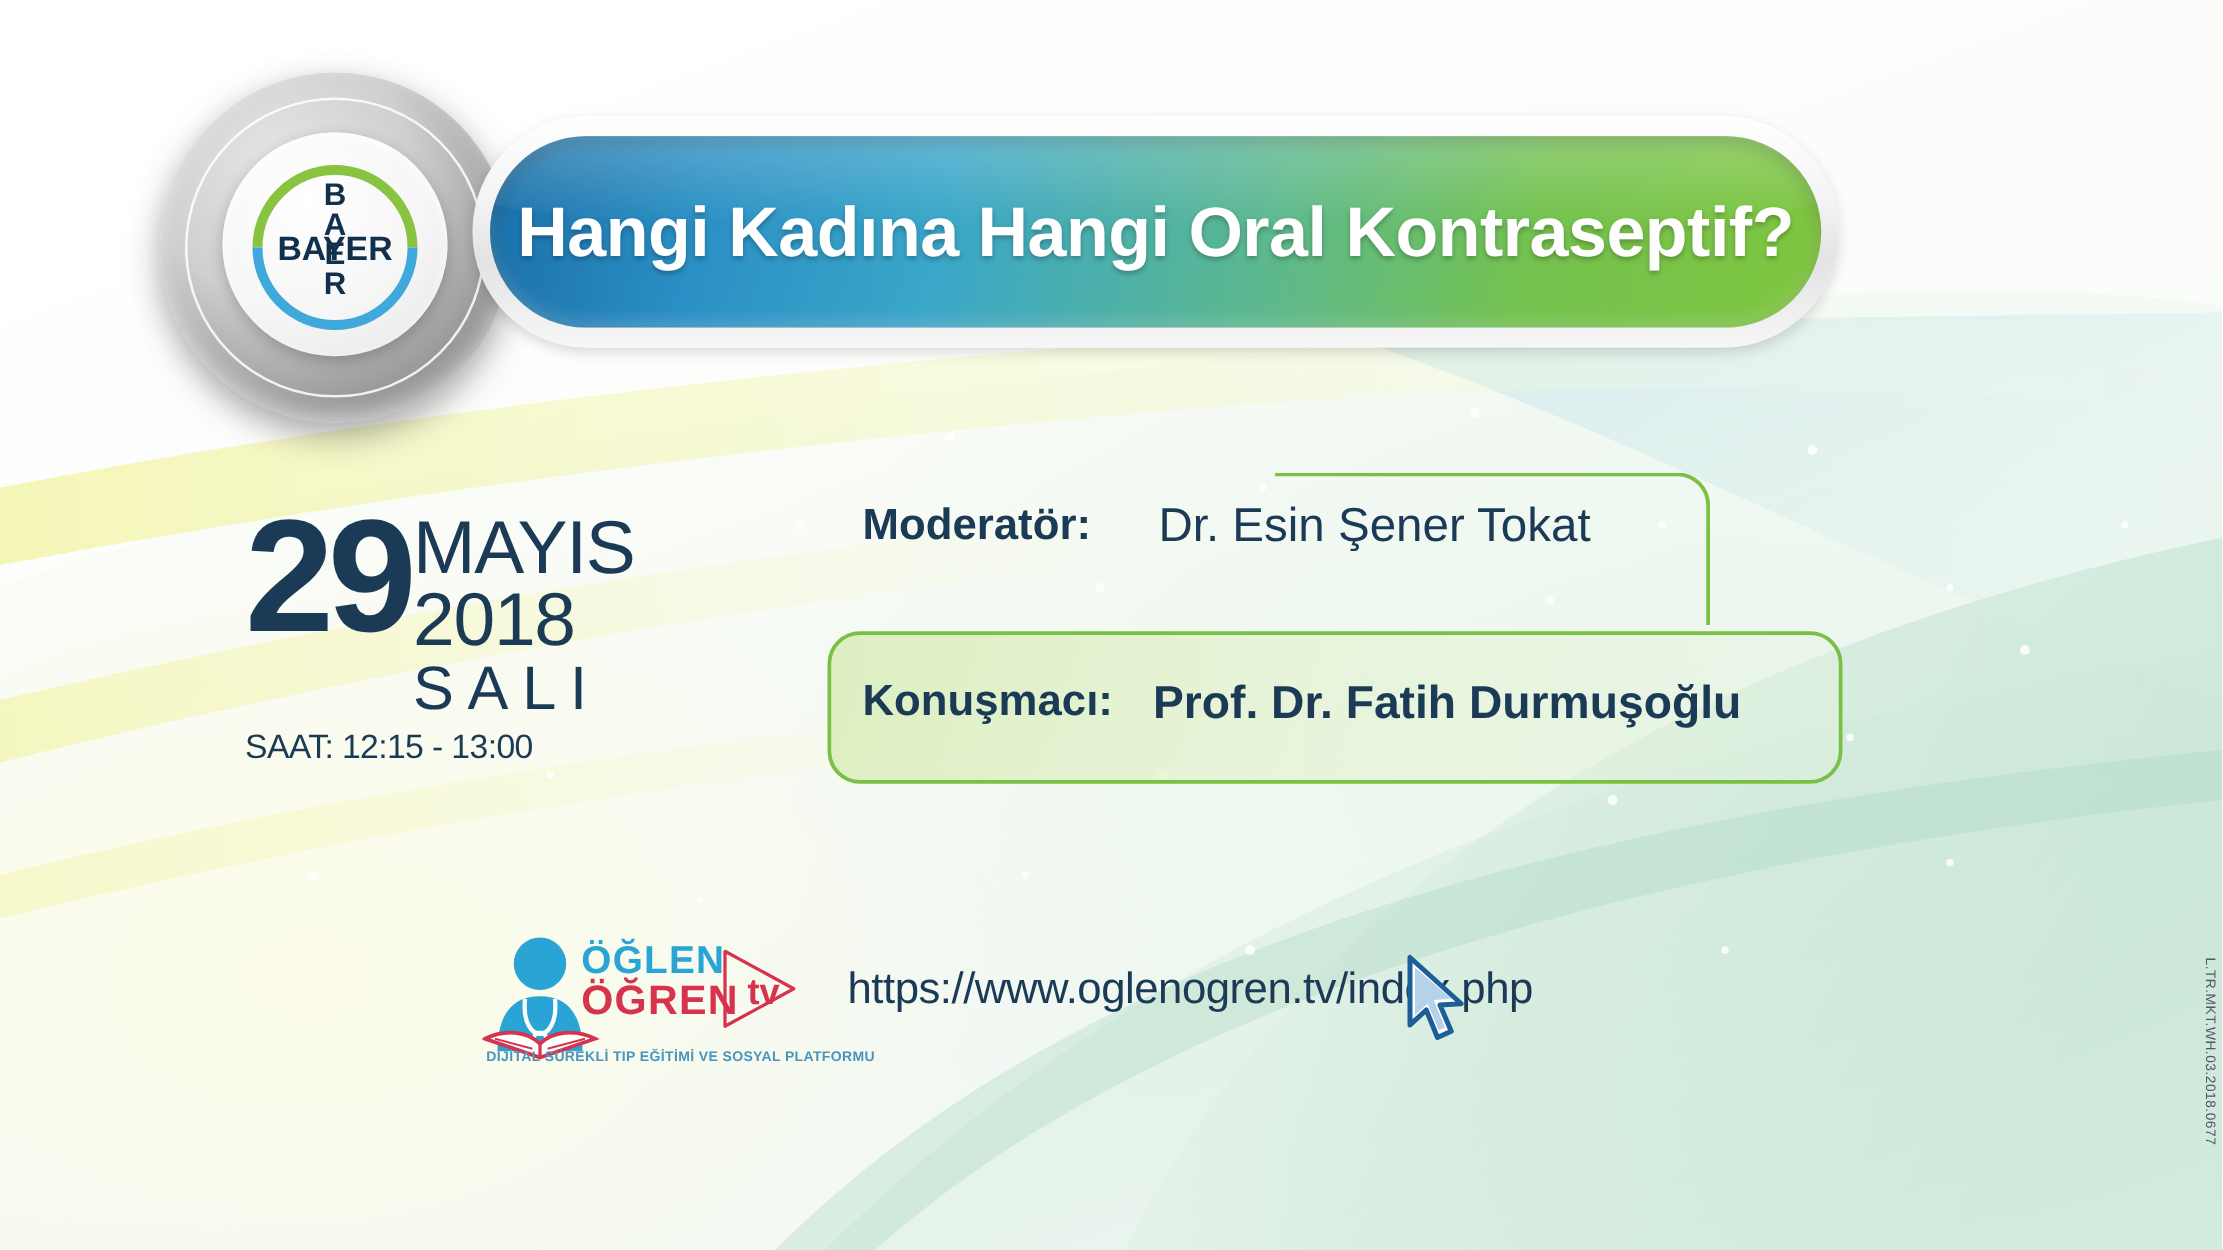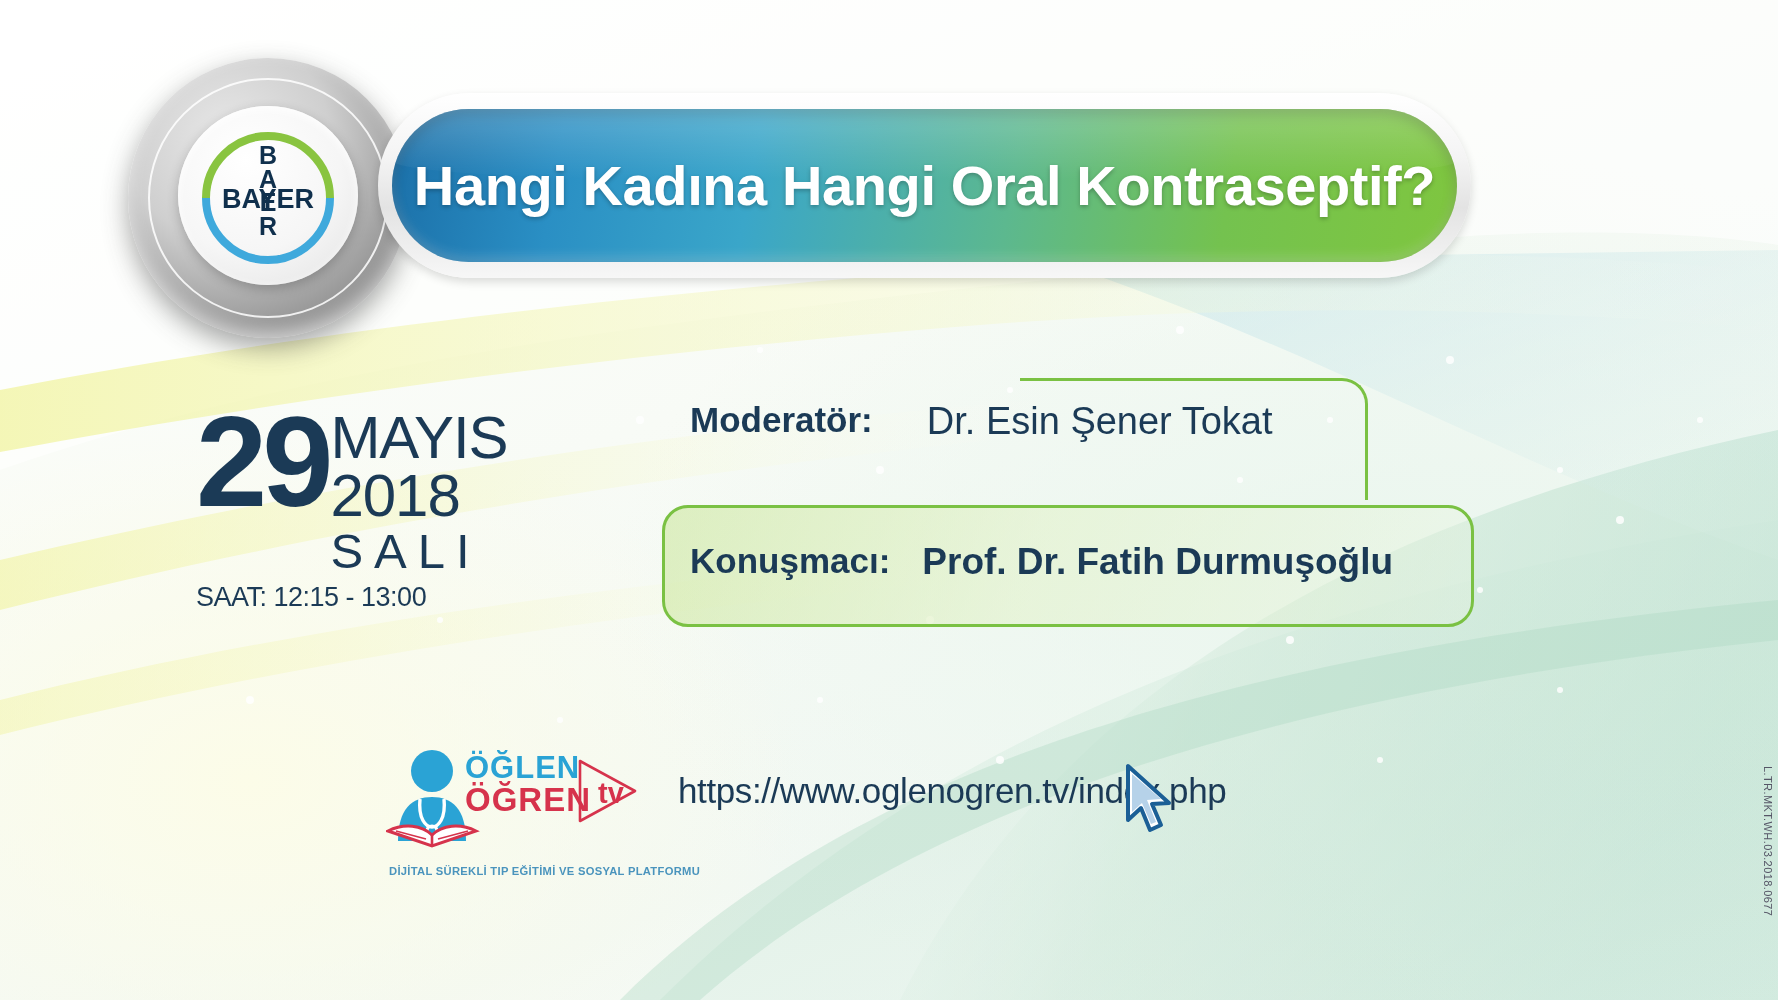--- a/index.html
+++ b/index.html
@@ -113,21 +113,21 @@
   #moderator-row .person-name { margin-left:54px; font-weight:normal; font-size:38px; }
   #konusmaci-row .person-name { margin-left:32px; }
 
   
   #oo-logo { position:absolute; left:386px; top:745px; width:270px; height:115px; }
   #oo-words { position:absolute; left:465px; top:752px; }
   .oo-line1 { font-size:31px; font-weight:bold; color:#2aa3d5; line-height:1.0; letter-spacing:1px;}
   .oo-line2 { font-size:33px; font-weight:bold; color:#d6334c; line-height:1.05; letter-spacing:1px;}
   #oo-tv { position:absolute; left:572px; top:755px; width:70px; height:72px; }
   #oo-tagline {
-    position:absolute; left:389px; top:865px; width:270px;
+    position:absolute; left:389px; top:840px; width:270px;
     font-size:11.2px; font-weight:bold; color:#4a94bd; letter-spacing:0.3px;
     text-align:center; white-space:nowrap;
   }
 
   
   #site-url {
     position:absolute; left:678px; top:771px;
     font-size:35px; color:#1b3a56; letter-spacing:-0.4px;
   }
   #cursor-icon { position:absolute; left:1120px; top:762px; width:62px; height:78px; }

